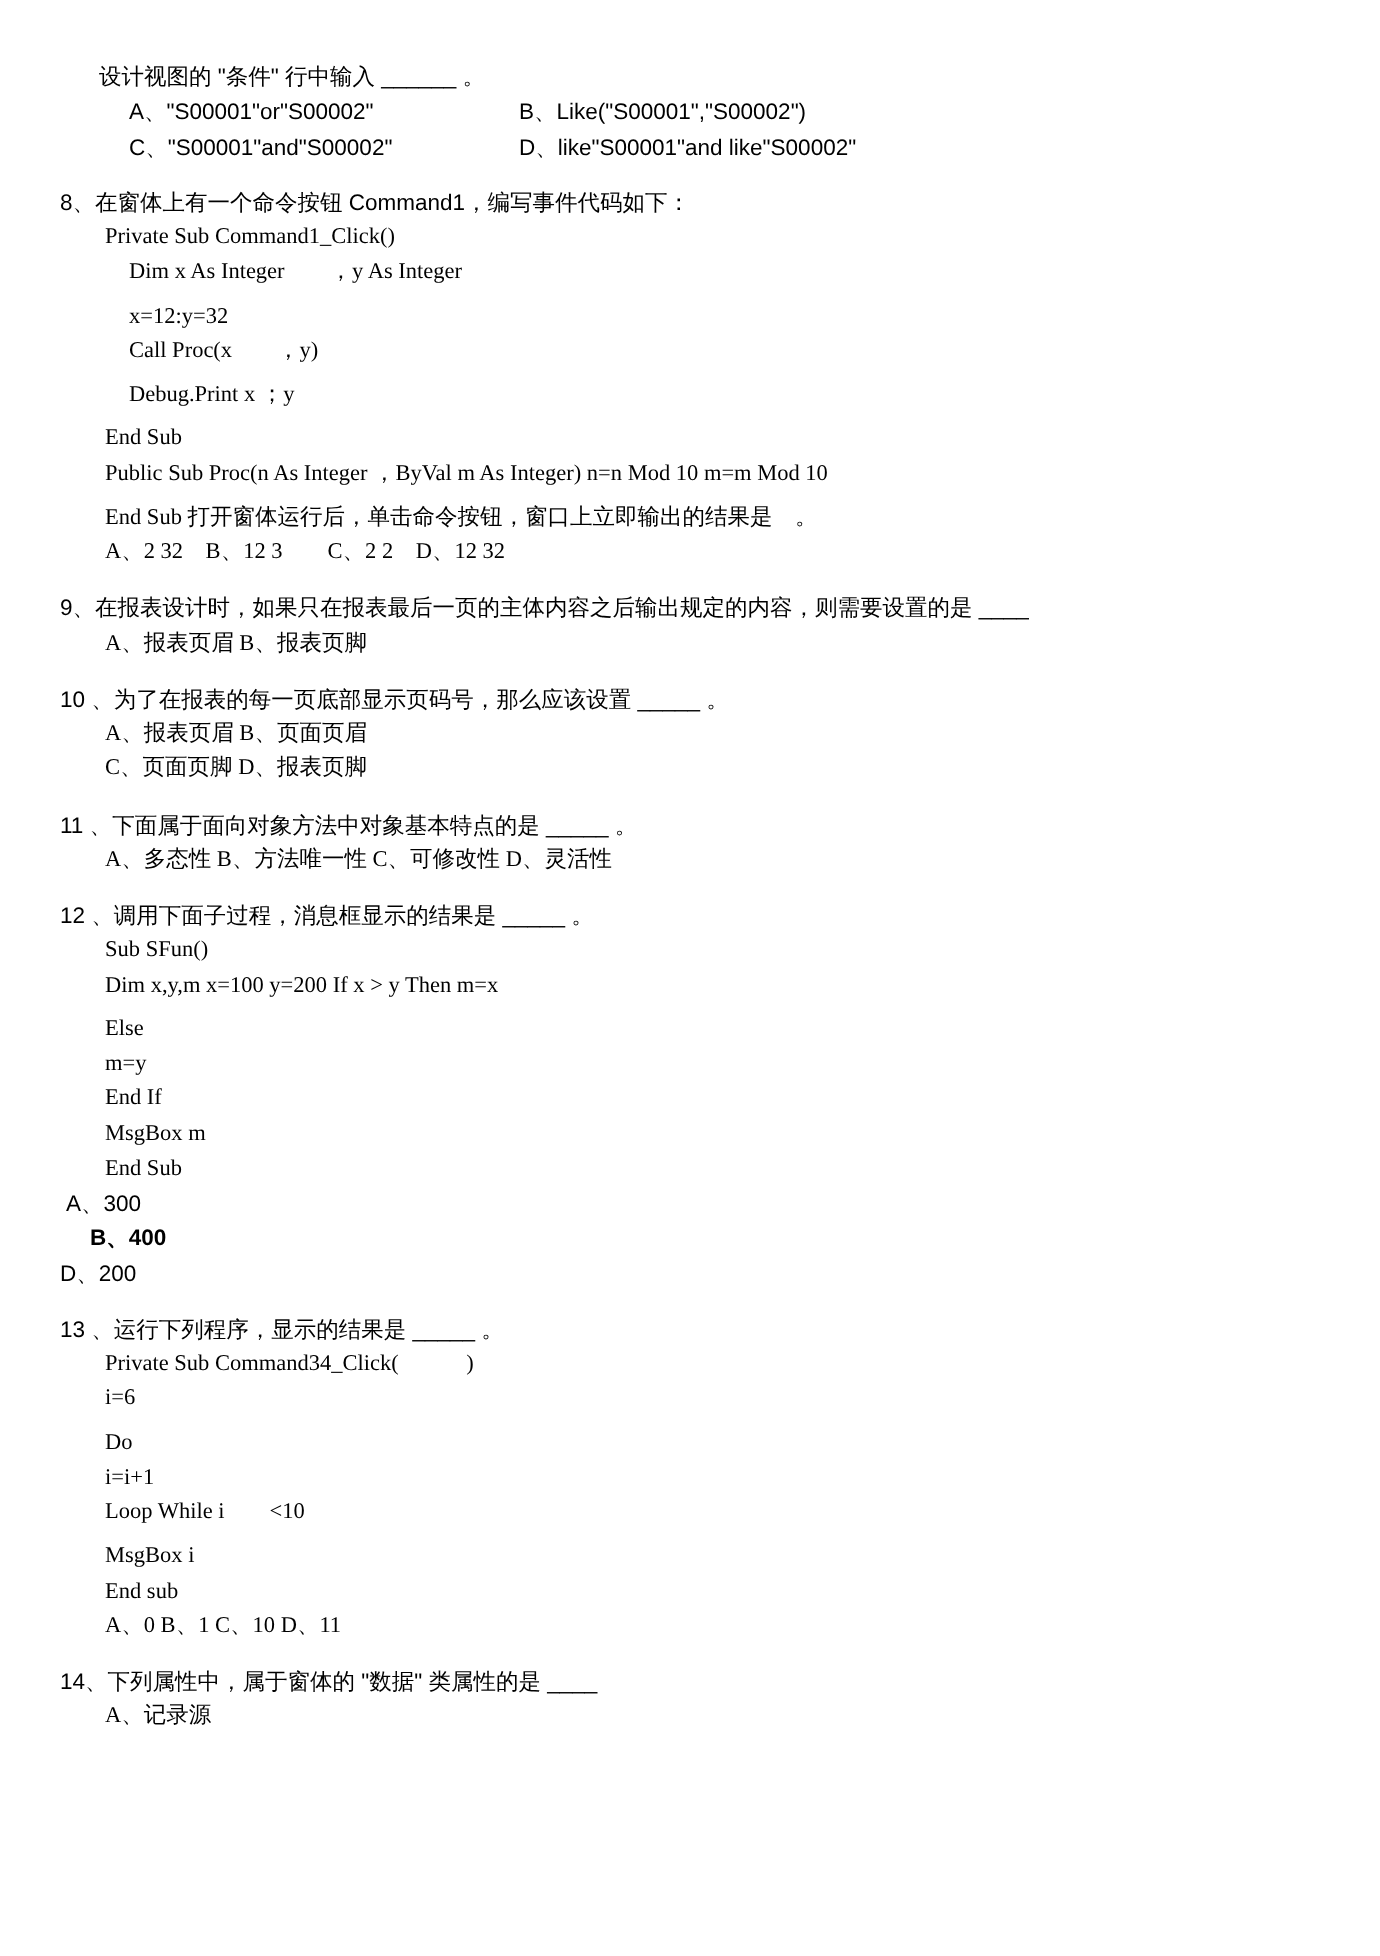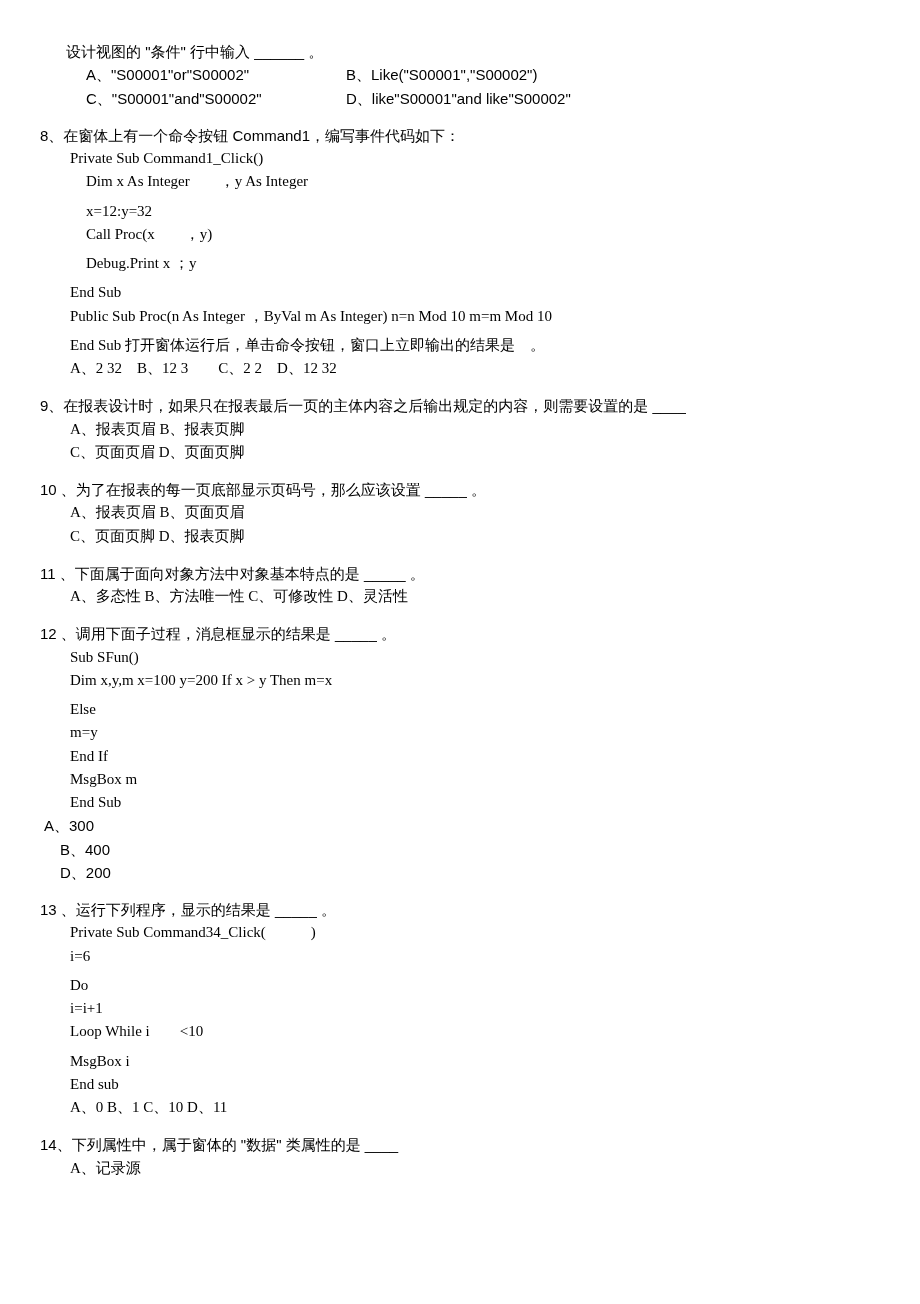--- a/index.html
+++ b/index.html
@@ -51,21 +51,20 @@
   <div class="indent2 code mt">Debug.Print x ；y</div>
   <div class="indent1 code mt">End Sub</div>
   <div class="indent1 code">Public Sub Proc(n As Integer ，ByVal m As Integer) n=n Mod 10 m=m Mod 10</div>
   <div class="indent1 mt">End Sub 打开窗体运行后，单击命令按钮，窗口上立即输出的结果是 。</div>
   <div class="indent1">A、2 32 B、12 3  C、2 2 D、12 32</div>
 </div>
 
 <div class="q mt2">
   <div><span class="num">9、</span><span>在报表设计时，如果只在报表最后一页的主体内容之后输出规定的内容，则需要设置的是 ____</span></div>
   <div class="indent1">A、报表页眉 B、报表页脚</div>
-  <div class="indent1">C、页面页眉 D、页面页脚</div>
 </div>
 
 <div class="q mt2">
   <div><span class="num">10 、</span><span>为了在报表的每一页底部显示页码号，那么应该设置 _____ 。</span></div>
   <div class="indent1">A、报表页眉 B、页面页眉</div>
   <div class="indent1">C、页面页脚 D、报表页脚</div>
 </div>
 
 <div class="q mt2">
   <div><span class="num">11 、</span><span>下面属于面向对象方法中对象基本特点的是 _____ 。</span></div>
@@ -75,22 +74,22 @@
 <div class="q mt2">
   <div><span class="num">12 、</span><span>调用下面子过程，消息框显示的结果是 _____ 。</span></div>
   <div class="indent1 code">Sub SFun()</div>
   <div class="indent1 code">Dim x,y,m x=100 y=200 If x &gt; y Then m=x</div>
   <div class="indent1 code mt">Else</div>
   <div class="indent1 code">m=y</div>
   <div class="indent1 code">End If</div>
   <div class="indent1 code">MsgBox m</div>
   <div class="indent1 code">End Sub</div>
   <div style="margin-left:4px;">A、300</div>
-  <div style="margin-left:20px;">B、400</div>
-  <div style="margin-left:20px;">D、200</div>
+  <div style="margin-left:20px;font-weight:bold;">B、400</div>
+  <div style="">D、200</div>
 </div>
 
 <div class="q mt2">
   <div><span class="num">13 、</span><span>运行下列程序，显示的结果是 _____ 。</span></div>
   <div class="indent1 code">Private Sub Command34_Click(   )</div>
   <div class="indent1 code">i=6</div>
   <div class="indent1 code mt">Do</div>
   <div class="indent1 code">i=i+1</div>
   <div class="indent1 code">Loop While i  &lt;10</div>
   <div class="indent1 code mt">MsgBox i</div>

